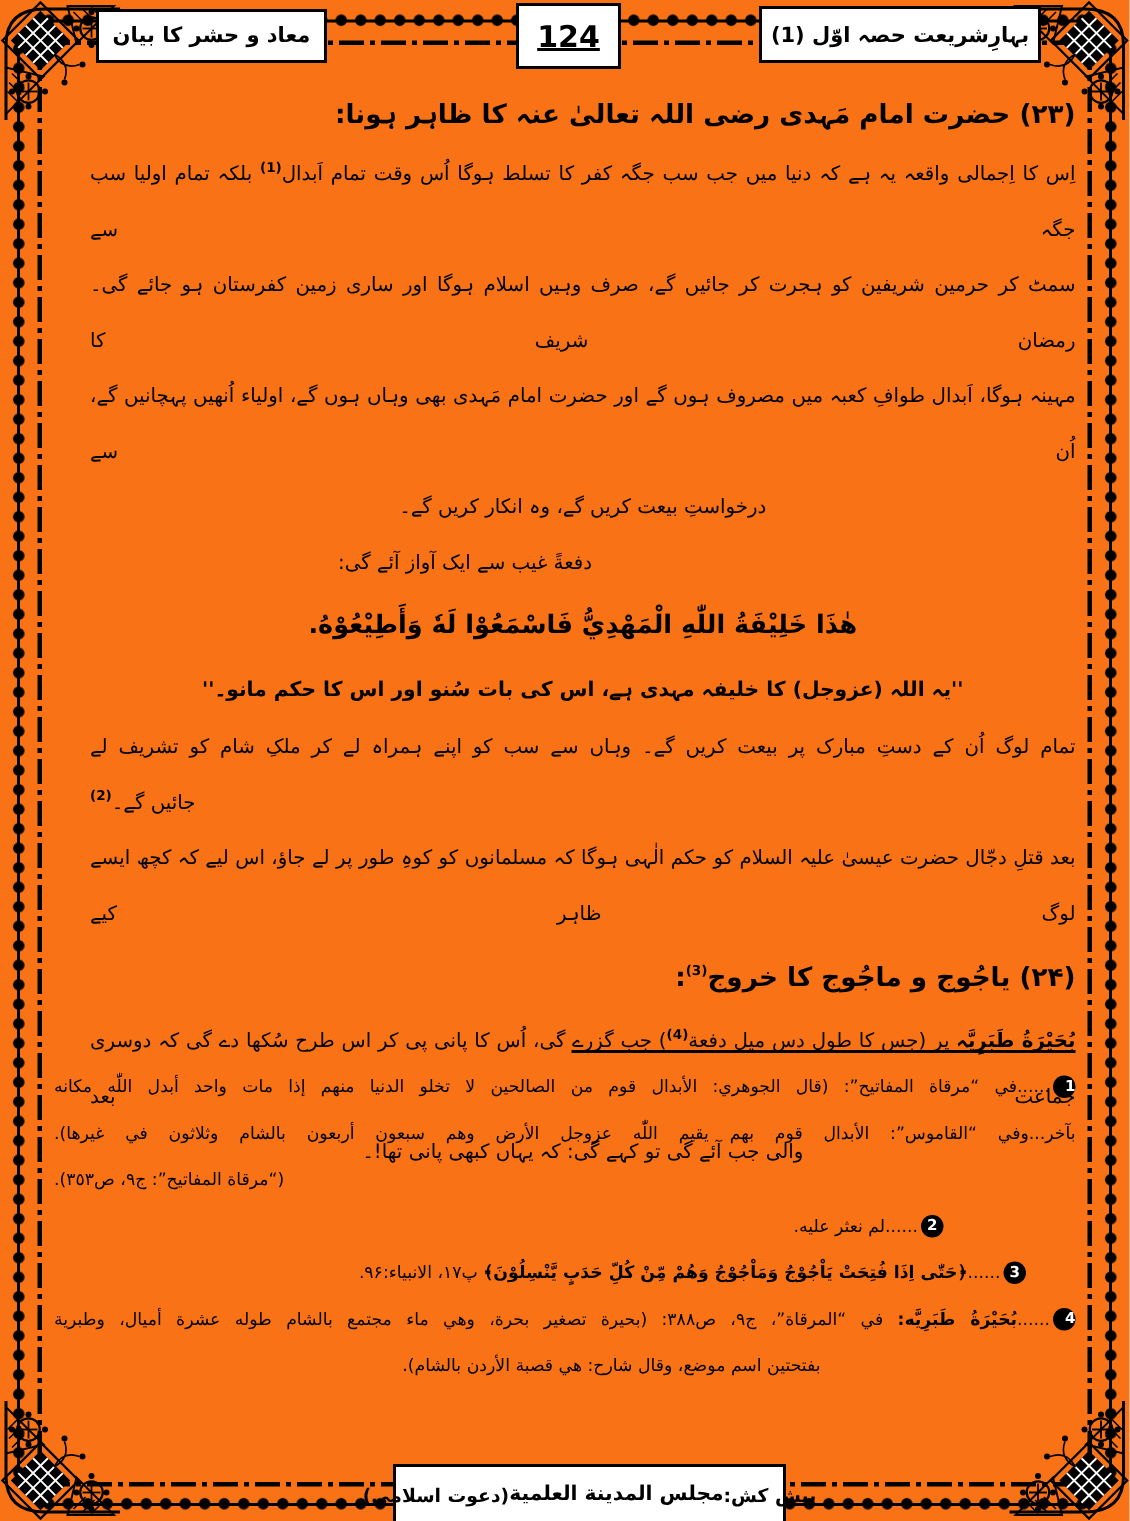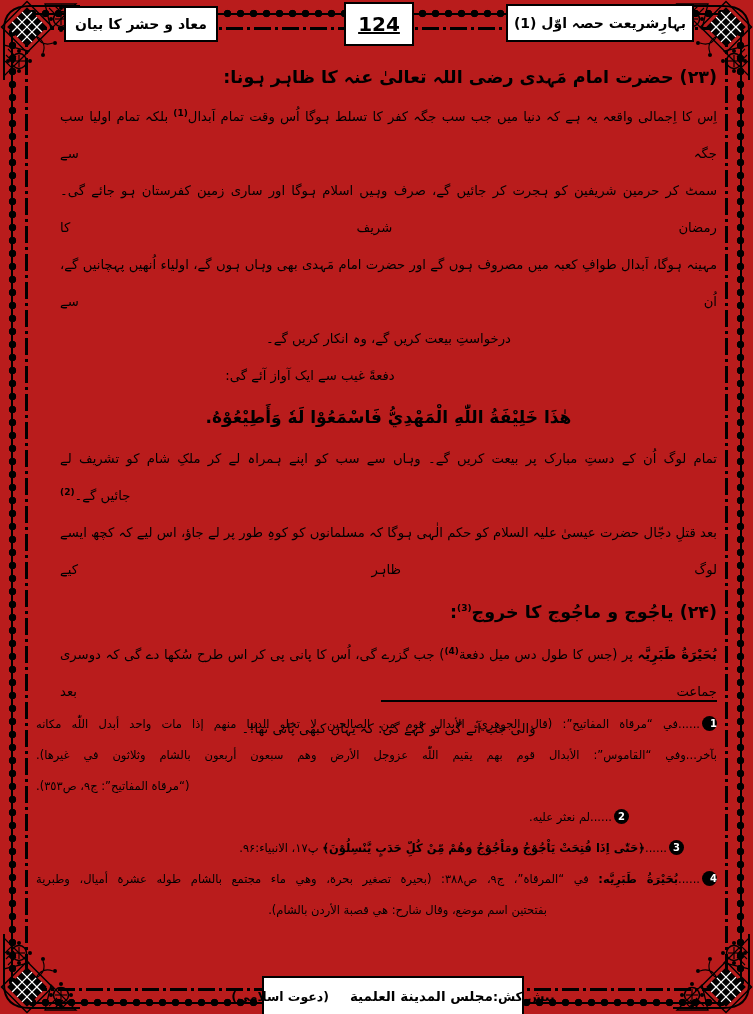--- a/index.html
+++ b/index.html
@@ -1,17 +1,17 @@
 <!DOCTYPE html>
 <html lang="ur"><head>
 <meta charset="utf-8">
 <style>
   html,body{margin:0;padding:0;background:#e8e8e8;}
   .page{
-    position:relative;width:753px;height:1014px;background:#b91c1c;
+    position:relative;width:753px;height:1014px;background:#f97316;
     font-family:"DejaVu Sans",sans-serif;color:#000;overflow:hidden;margin:0 auto;
   }
   
   .bead-h{position:absolute;left:26px;right:26px;height:13px;z-index:1;
     background-image:radial-gradient(circle,#000 38%,transparent 44%),linear-gradient(#000,#000);
     background-size:13px 13px,100% 2px;background-position:0 0,0 5.5px;
     background-repeat:repeat-x,no-repeat;}
   .bead-top{top:7px;}
   .bead-bottom{bottom:5px;}
   .dash-h{position:absolute;left:30px;right:30px;height:3px;z-index:1;
@@ -33,21 +33,21 @@
   .c-tr{top:0;right:0;transform:scaleX(-1);}
   .c-bl{bottom:0;left:0;transform:scaleY(-1);}
   .c-br{bottom:0;right:0;transform:scale(-1,-1);}
   
   .hbox{position:absolute;background:#fff;border:2px solid #000;z-index:6;
     display:flex;align-items:center;justify-content:center;font-weight:bold;}
   .box-chapter{left:64px;top:6px;width:150px;height:32px;font-size:14px;}
   .box-pagenum{left:344px;top:2px;width:66px;height:40px;font-size:20px;font-family:"DejaVu Sans",sans-serif;text-decoration:underline;}
   .box-book{left:506px;top:4px;width:184px;height:34px;font-size:14px;}
   .box-footer{left:262px;top:976px;width:258px;height:36px;font-size:12.5px;white-space:nowrap;}
-  .box-footer .b{font-size:13.5px;padding-left:21px;}
+  .box-footer .b{font-size:13.5px;}
   
   .content{position:absolute;top:56px;left:36px;right:36px;z-index:2;margin-left:24px;}
   .heading{font-weight:bold;font-size:17.5px;line-height:42px;text-align:right;}
   .h24{line-height:48px;}
   .line{font-size:13.2px;line-height:37px;}
   .just{text-align:justify;text-align-last:justify;}
   .center{text-align:center;}
   .left{text-align:left;}
   .announce{text-align:center;padding-left:0;padding-right:157px;}
   .arabic{font-size:17px;font-weight:bold;line-height:46px;}
@@ -295,20 +295,21 @@
   <div class="content" dir="rtl">
     <div class="heading">(۲۳) حضرت امام مَہدی رضی اللہ تعالیٰ عنہ کا ظاہر ہونا:</div>
 
     <div class="line just"><span>اِس کا اِجمالی واقعہ یہ ہے کہ دنیا میں جب سب جگہ کفر کا تسلط ہوگا اُس وقت تمام اَبدال</span><sup class="fnref">(1)</sup><span> بلکہ تمام اولیا سب جگہ سے</span></div>
     <div class="line just">سمٹ کر حرمین شریفین کو ہجرت کر جائیں گے، صرف وہیں اسلام ہوگا اور ساری زمین کفرستان ہو جائے گی۔ رمضان شریف کا</div>
     <div class="line just">مہینہ ہوگا، اَبدال طوافِ کعبہ میں مصروف ہوں گے اور حضرت امام مَہدی بھی وہاں ہوں گے، اولیاء اُنھیں پہچانیں گے، اُن سے</div>
     <div class="line center">درخواستِ بیعت کریں گے، وہ انکار کریں گے۔</div>
 
     <div class="line announce">دفعةً غیب سے ایک آواز آئے گی:</div>
     <div class="line arabic center">هٰذَا خَلِيْفَةُ اللّٰهِ الْمَهْدِيُّ فَاسْمَعُوْا لَهٗ وَأَطِيْعُوْهُ.</div>
+    <div class="line trans center">''یہ اللہ (عزوجل) کا خلیفہ مہدی ہے، اس کی بات سُنو اور اس کا حکم مانو۔''</div>
 
     <div class="line just">تمام لوگ اُن کے دستِ مبارک پر بیعت کریں گے۔ وہاں سے سب کو اپنے ہمراہ لے کر ملکِ شام کو تشریف لے</div>
     <div class="line left"><span>جائیں گے۔</span><sup class="fnref">(2)</sup></div>
 
     <div class="line just">بعد قتلِ دجّال حضرت عیسیٰ علیہ السلام کو حکم الٰہی ہوگا کہ مسلمانوں کو کوہِ طور پر لے جاؤ، اس لیے کہ کچھ ایسے لوگ ظاہر کیے</div>
 
     <div class="heading h24"><span>(۲۴) یاجُوج و ماجُوج کا خروج</span><sup class="fnref">(3)</sup><span>:</span></div>
 
     <div class="line just"><span class="b">بُحَیْرَةُ طَبَرِیَّہ</span><span> پر (جس کا طول دس میل دفعة</span><sup class="fnref">(4)</sup><span>) جب گزرے گی، اُس کا پانی پی کر اس طرح سُکھا دے گی کہ دوسری جماعت بعد</span></div>
     <div class="line center">والی جب آئے گی تو کہے گی: کہ یہاں کبھی پانی تھا!۔</div>

